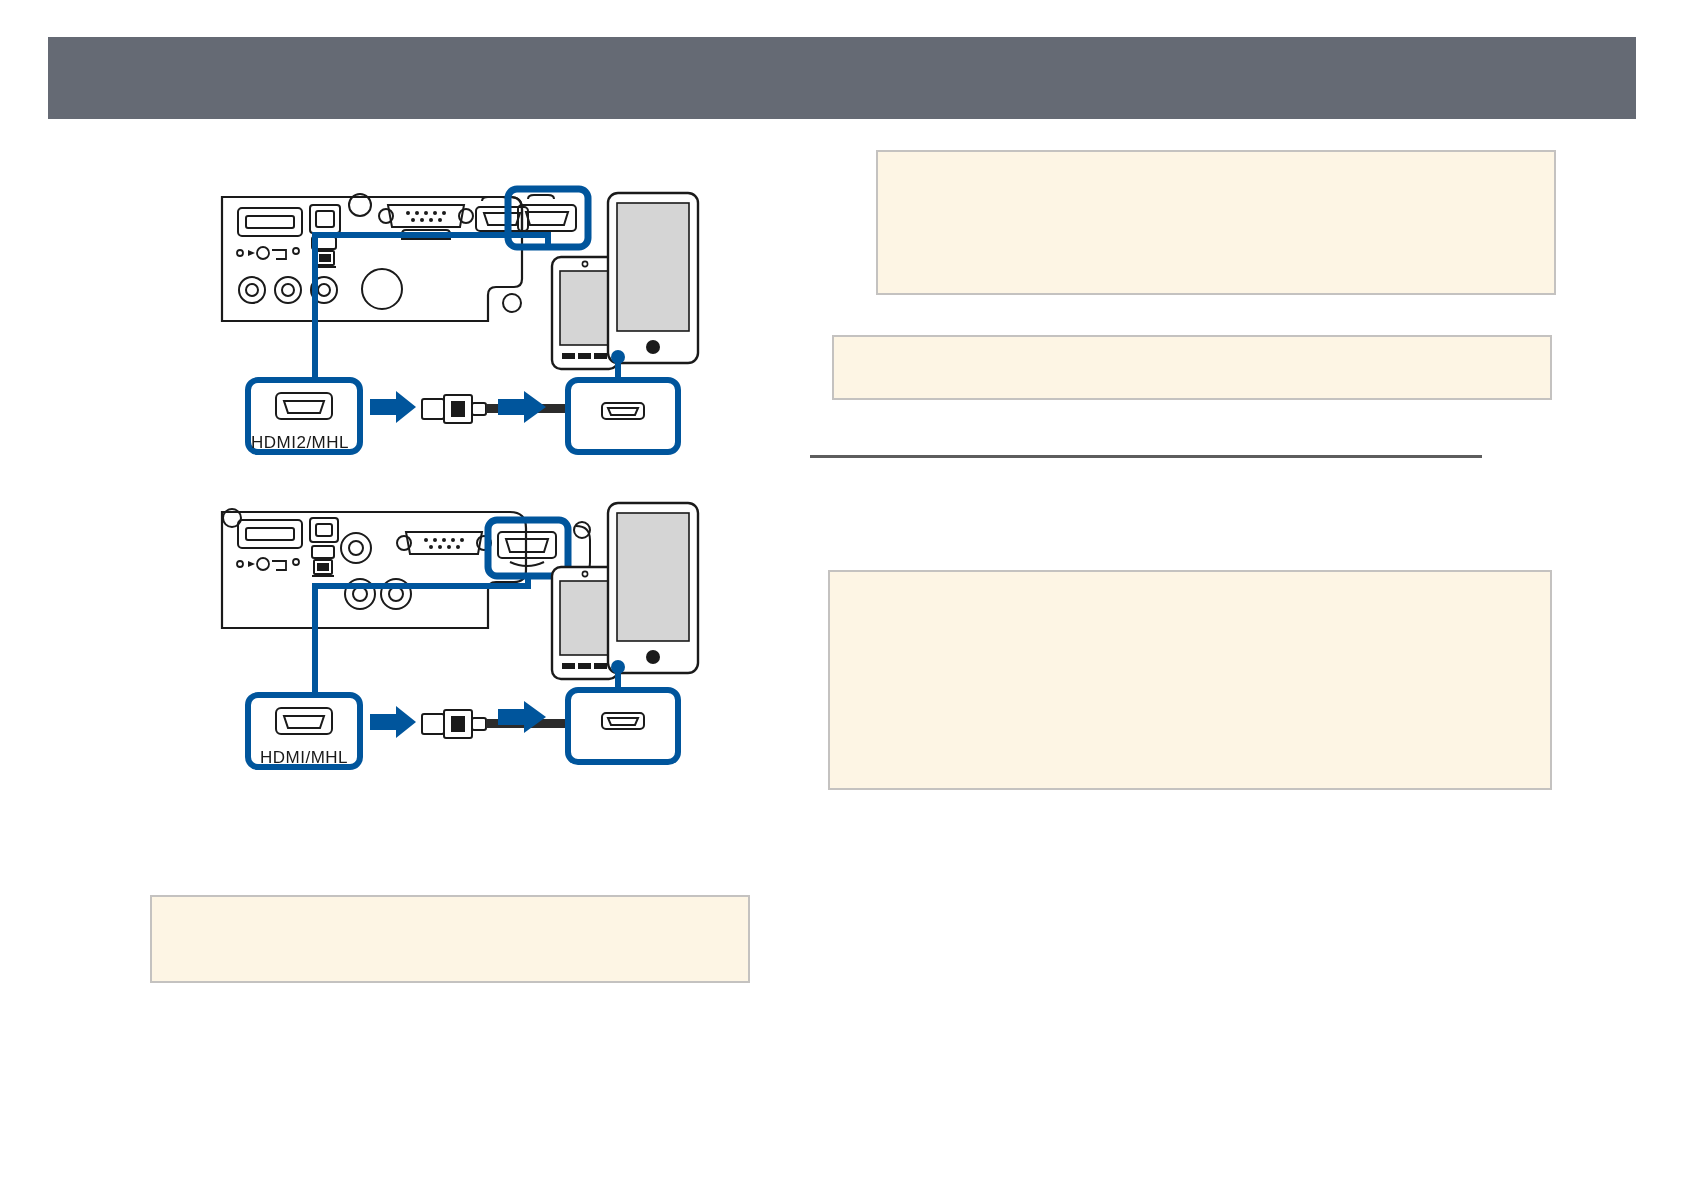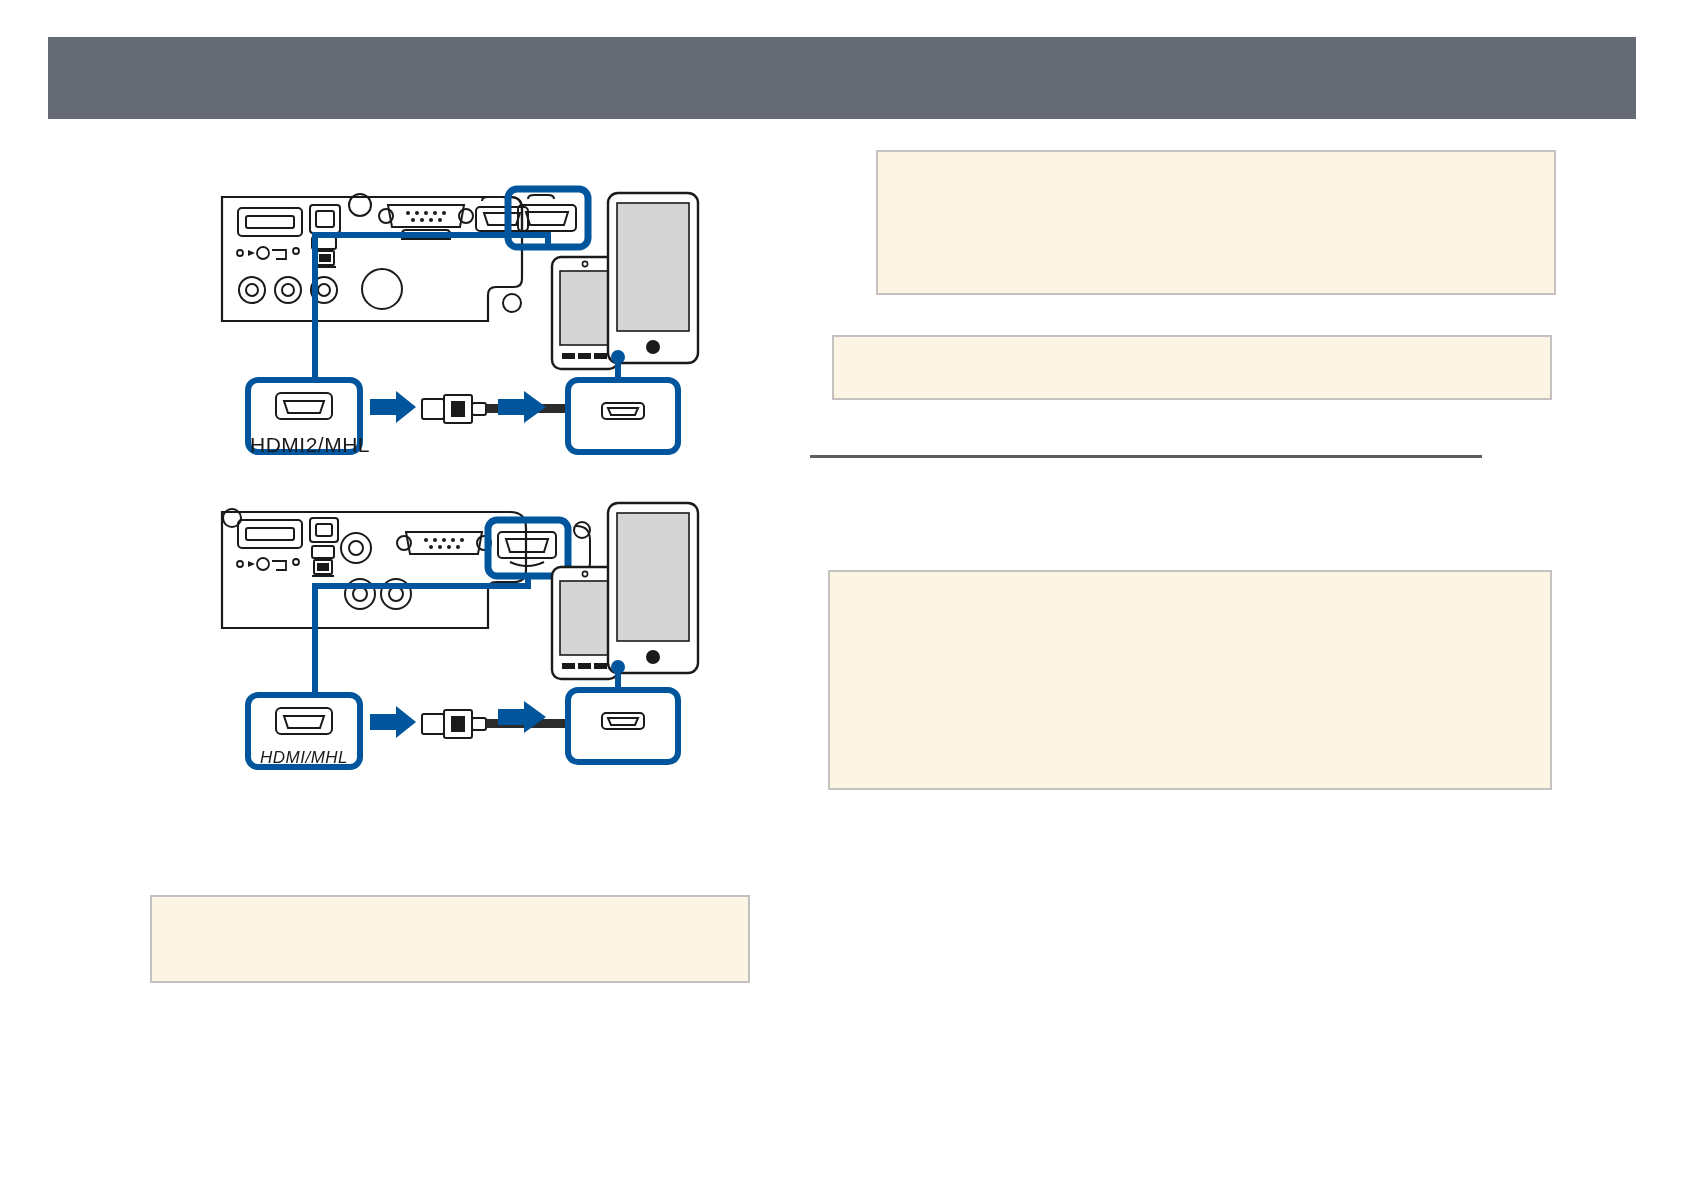--- a/index.html
+++ b/index.html
@@ -202,22 +202,22 @@
         <rect x="241" y="226" width="14" height="16" fill="#1a1a1a"></rect>
         <rect x="262" y="228" width="14" height="12" rx="2" fill="#fff" stroke="#1a1a1a" stroke-width="2"></rect>
         <rect x="276" y="229" width="118" height="9" fill="#2b2b2b"></rect>
         <rect x="394" y="228" width="12" height="12" rx="2" fill="#fff" stroke="#1a1a1a" stroke-width="2"></rect>
         <rect x="406" y="222" width="26" height="24" rx="2" fill="#fff" stroke="#1a1a1a" stroke-width="2"></rect>
         <rect x="413" y="228" width="12" height="12" fill="#1a1a1a"></rect>
         <rect x="432" y="226" width="10" height="16" rx="2" fill="#fff" stroke="#1a1a1a" stroke-width="2"></rect>
       </g>
     </svg>
 
-    <div style="position:absolute; left:40px; top:258px; width:112px;
-                text-align:center; font-size:21px; color:#1a1a1a;
+    <div style="position:absolute; left:34px; top:258px; width:112px;
+                text-align:center; font-size:17px; color:#1a1a1a;
                 font-family:'Liberation Sans', sans-serif; letter-spacing:.5px;">HDMI2/MHL</div>
   </div>
 
   <div class="diagram" style="left:540px; top:45px;">
     <svg width="180" height="290" viewBox="0 0 180 290" xmlns="http://www.w3.org/2000/svg">
 
       <g fill="none" stroke="#1a1a1a" stroke-width="2.4">
         <rect x="12" y="82" width="66" height="112" rx="9" fill="#fff"></rect>
       </g>
       <rect x="20" y="96" width="50" height="74" fill="#d5d5d5" stroke="#1a1a1a" stroke-width="1.6"></rect>
@@ -339,21 +339,21 @@
         <rect x="276" y="229" width="118" height="9" fill="#2b2b2b"></rect>
         <rect x="394" y="228" width="12" height="12" rx="2" fill="#fff" stroke="#1a1a1a" stroke-width="2"></rect>
         <rect x="406" y="222" width="26" height="24" rx="2" fill="#fff" stroke="#1a1a1a" stroke-width="2"></rect>
         <rect x="413" y="228" width="12" height="12" fill="#1a1a1a"></rect>
         <rect x="432" y="226" width="10" height="16" rx="2" fill="#fff" stroke="#1a1a1a" stroke-width="2"></rect>
       </g>
     </svg>
 
     <div style="position:absolute; left:38px; top:258px; width:112px;
                 text-align:center; font-size:17px; color:#1a1a1a;
-                font-family:'Liberation Sans', sans-serif; letter-spacing:.5px;font-style:italic;">HDMI/MHL</div>
+                font-family:'Liberation Sans', sans-serif; letter-spacing:.5px;">HDMI/MHL</div>
   </div>
 
   <div class="diagram" style="left:540px; top:355px;">
     <svg width="180" height="290" viewBox="0 0 180 290" xmlns="http://www.w3.org/2000/svg">
 
       <g fill="none" stroke="#1a1a1a" stroke-width="2.4">
         <rect x="12" y="82" width="66" height="112" rx="9" fill="#fff"></rect>
       </g>
       <rect x="20" y="96" width="50" height="74" fill="#d5d5d5" stroke="#1a1a1a" stroke-width="1.6"></rect>
       <circle cx="45" cy="89" r="2.6" fill="none" stroke="#1a1a1a" stroke-width="1.6"></circle>

